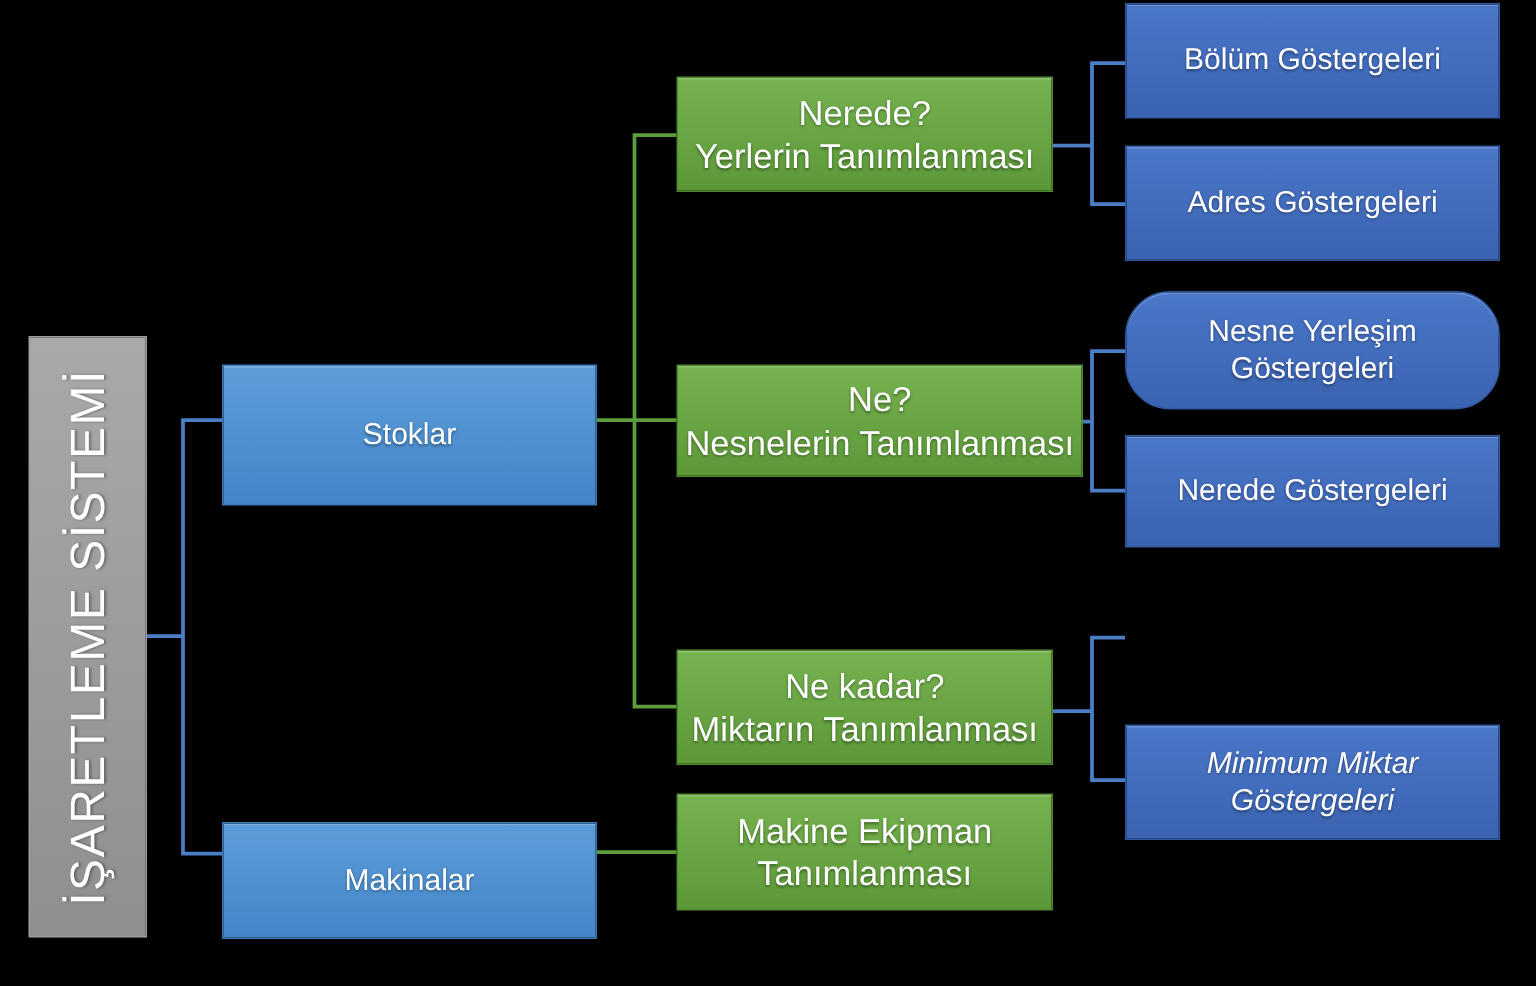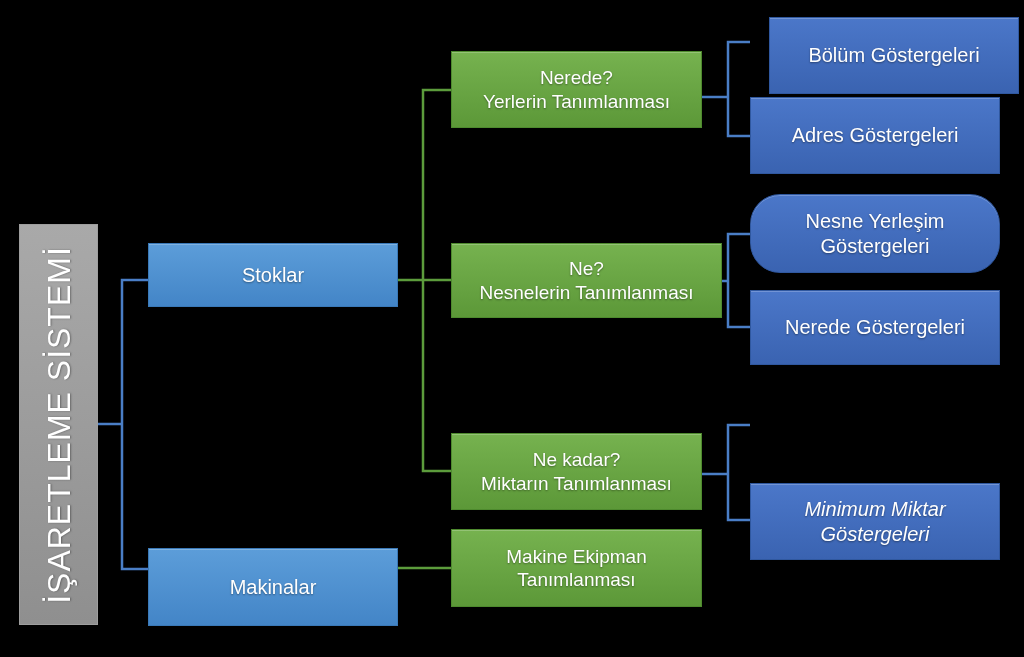--- a/index.html
+++ b/index.html
@@ -25,46 +25,46 @@
     text-align:center; line-height:1.22;
     text-shadow:0 1px 2px rgba(0,0,0,.4);
     box-shadow:inset 0 1px 0 rgba(255,255,255,.22);
   }
   .blue1{
     background:linear-gradient(180deg,var(--blue1-top),var(--blue1-bottom));
     border:1px solid var(--blue1-border); font-size:20px;
   }
   .green{
     background:linear-gradient(180deg,var(--green-top),var(--green-bottom));
-    border:1px solid var(--green-border); font-size:19px;
+    border:1px solid var(--green-border); font-size:23px;
   }
   .green .ln{white-space:nowrap;display:block;}
   .blue2{
     background:linear-gradient(180deg,var(--blue2-top),var(--blue2-bottom));
     border:1px solid var(--blue2-border); font-size:20px; padding:4px 10px;
   }
   .bar{
     position:absolute; left:19px; top:224px; width:79px; height:401px;
     background:linear-gradient(180deg,var(--bar-top),var(--bar-bottom));
     border:1px solid var(--bar-border); box-sizing:border-box;
   }
   .bar-text{
     position:absolute; left:50%; top:50%;
     transform:translate(-50%,-50%) rotate(-90deg);
     white-space:nowrap; font-size:32px; letter-spacing:1px; color:var(--text);
     text-shadow:0 1px 2px rgba(0,0,0,.35);
   }
   
-  .n-stoklar  {left:148px; top:243px; width:250px; height:64px;}
+  .n-stoklar  {left:148px; top:243px; width:250px; height:94px;}
   .n-makinalar{left:148px; top:548px; width:250px; height:78px;}
   .n-g1{left:451px; top:51px;  width:251px; height:77px;}
   .n-g2{left:451px; top:243px; width:271px; height:75px;}
   .n-g3{left:451px; top:433px; width:251px; height:77px;}
   .n-g4{left:451px; top:529px; width:251px; height:78px;}
-  .n-r1{left:750px; top:17px;   width:250px; height:77px;margin-left:19px;}
+  .n-r1{left:750px; top:2px;   width:250px; height:77px;}
   .n-r2{left:750px; top:97px;  width:250px; height:77px;}
   .n-r3{left:750px; top:194px; width:250px; height:79px;border-radius:30px;}
   .n-r4{left:750px; top:290px; width:250px; height:75px;}
   .n-r5{left:750px; top:385px; width:250px; height:77px;}
   .n-r6{left:750px; top:483px; width:250px; height:77px;font-style:italic;}
 </style>
 </head>
 <body>
 
 <div class="canvas">

